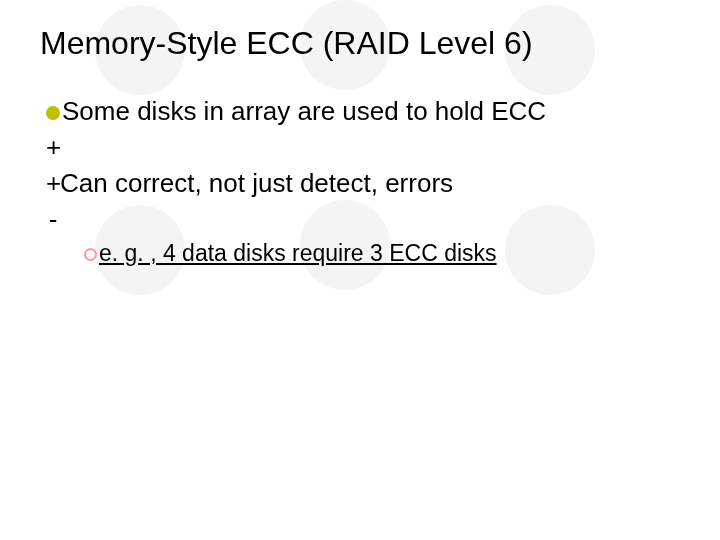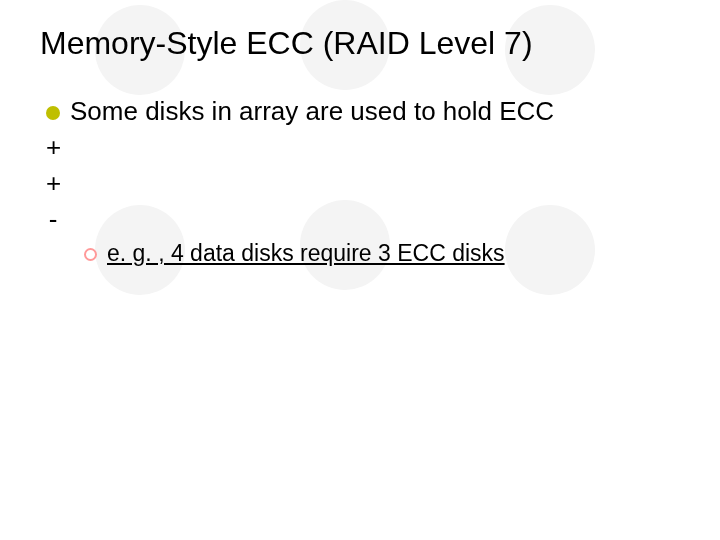--- a/index.html
+++ b/index.html
@@ -35,21 +35,20 @@
     margin-left: 4px;
   }
   .body {
     padding-left: 10px;
   }
   .line {
     display: flex;
     align-items: flex-start;
     font-size: 26px;
     line-height: 1.38;
-    gap: 8px;
   }
   .bullet-disc {
     width: 14px;
     height: 14px;
     border-radius: 50%;
     background: #bfbf00;
     flex: 0 0 14px;
     align-self: center;
     margin-right: 2px;
     margin-top: 2px;
@@ -84,35 +83,36 @@
   <div class="dot d1"></div>
     <div class="dot d2"></div>
     <div class="dot d3"></div>
   <div class="dot d4"></div>
     <div class="dot d5"></div>
     <div class="dot d6"></div>
 </div>
 
 <div class="slide">
 
-  <h1 class="title">Memory-Style ECC (RAID Level 7)</h1>
+  <h1 class="title">Memory-Style ECC (RAID Level 6)</h1>
 
   <div class="body">
 
     <div class="line">
       <span class="bullet-disc"></span>
       <span>Some disks in array are used to hold ECC</span>
     </div>
 
     <div class="line">
       <span class="sign">+</span>
     </div>
 
     <div class="line">
       <span class="sign">+</span>
+      <span>Can correct, not just detect, errors</span>
     </div>
 
     <div class="line">
       <span class="sign">-</span>
     </div>
 
     <div class="sub">
       <div class="line">
         <span class="ring"></span>
         <span>e. g. , 4 data disks require 3 ECC disks</span>

